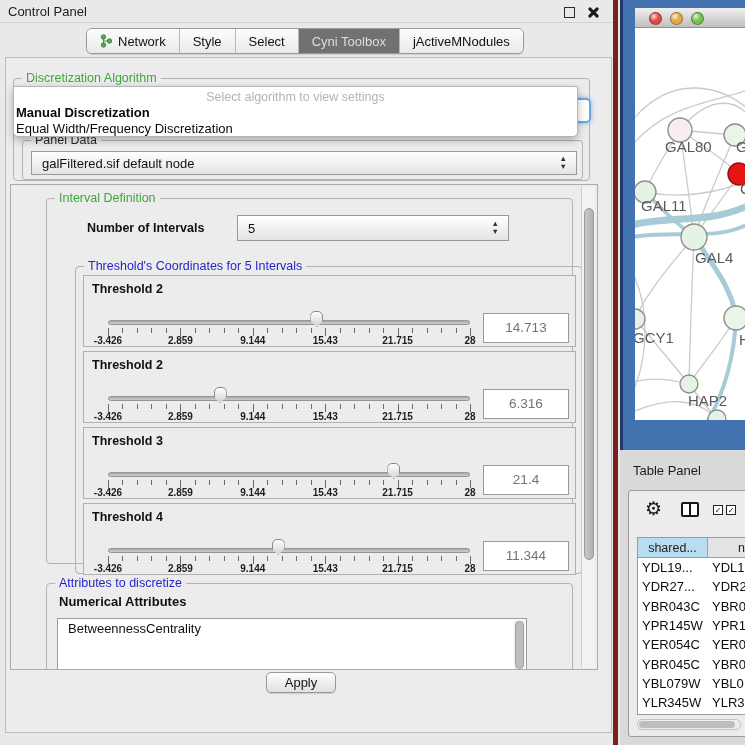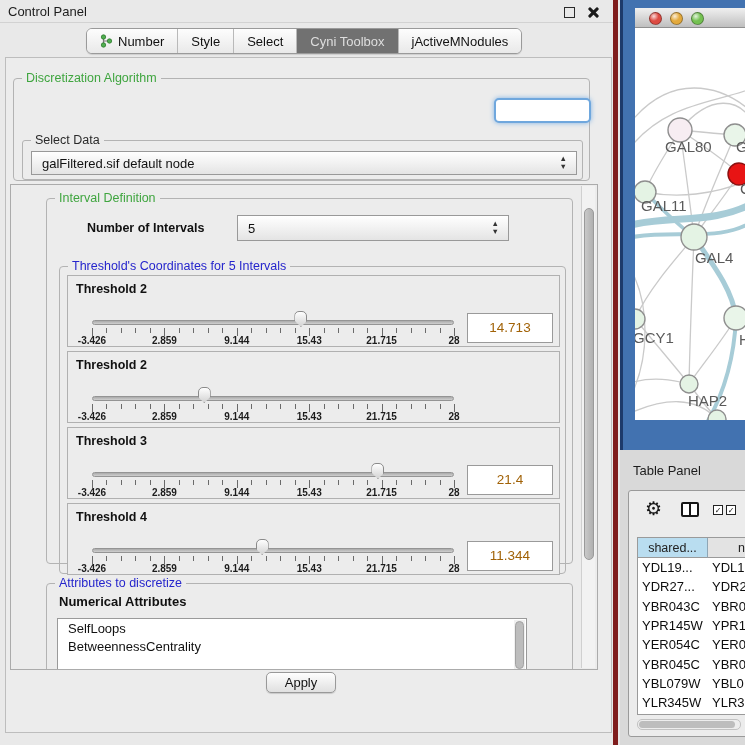--- a/index.html
+++ b/index.html
@@ -48,21 +48,21 @@
   #scroll-area { left:10px; top:184px; width:588px; height:486px; border:1px solid #ababab; background:#ececec; overflow:hidden; }
   #v-scrollbar { left:581px; top:186px; width:14px; height:482px; background:#f2f2f2; border-left:1px solid #d0d0d0; }
   #v-thumb { position:absolute; left:1.5px; top:22px; width:10px; height:352px; background:linear-gradient(90deg,#c9c9c9,#b0b0b0); border:1px solid #9a9a9a; border-radius:6px; }
 
   .thr-panel { position:absolute; left:7px; width:493px; height:72px; border:1px solid #b0b0b0; background:#ececec; }
   .thr-label { position:absolute; left:8px; top:6px; font-weight:bold; font-size:12.5px; color:#111; }
   .thr-track { position:absolute; left:24px; top:44px; width:362px; height:5px; border-radius:3px; background:linear-gradient(#aaa,#cfcfcf); border:1px solid #949494; cursor:pointer; }
   .thr-handle { position:absolute; top:35px; width:13px; height:16px; background:linear-gradient(#fefefe,#d4d4d4); border:1px solid #8a8a8a; border-radius:5px 5px 2px 2px; clip-path:polygon(0 0,100% 0,100% 60%,50% 100%,0 60%); cursor:grab; }
   .tick { position:absolute; width:1px; background:#6a6a6a; }
   .tick-num { position:absolute; width:60px; margin-left:-30px; text-align:center; font-size:10px; font-weight:bold; color:#1d1d1d; }
-  .thr-value { position:absolute; left:399px; top:37px; width:86px; height:30px; border:1px solid #9a9a9a; background:#fff; font-size:13.5px; color:#a16207; text-align:center; line-height:28px; }
+  .thr-value { position:absolute; left:399px; top:37px; width:86px; height:30px; border:1px solid #9a9a9a; background:#fff; font-size:13.5px; color:#737373; text-align:center; line-height:28px; }
 
   #attr-list { position:absolute; left:10px; top:34px; width:470px; height:80px; background:#fff; border:1px solid #9a9a9a; overflow:hidden; }
   .attr-item { padding:1.5px 0 1.5px 10px; font-size:13px; color:#111; cursor:pointer; }
   #attr-scrollbar { position:absolute; right:1px; top:1px; width:11px; height:52px; background:#f0f0f0; }
   #attr-thumb { position:absolute; left:1px; top:1px; width:9px; height:48px; background:#bdbdbd; border:1px solid #a2a2a2; border-radius:5px; }
 
   #apply-btn { left:266px; top:672px; width:70px; height:21px; border:1px solid #999; border-radius:5px; background:linear-gradient(#fefefe,#e0e0e0); font-size:13px; color:#111; text-align:center; line-height:19px; cursor:pointer; box-shadow:0 1px 1px rgba(0,0,0,.15); }
 
   
   #net-frame { left:620px; top:0; width:125px; height:450px; background:#4272b0; border-left:3px solid #1d3a6b; }
@@ -104,21 +104,21 @@
 
     <div id="top-tabs" class="abs tabgroup">
         <div class="tab">
           <svg width="13" height="14" viewBox="0 0 13 14">
             <line x1="3.5" y1="3" x2="3.5" y2="11" stroke="#777" stroke-width="1.2"></line>
             <line x1="3.5" y1="7" x2="9.5" y2="7" stroke="#777" stroke-width="1.2"></line>
             <circle cx="3.5" cy="3" r="2.2" fill="#4fae4f" stroke="#2d7a2d" stroke-width="0.8"></circle>
             <circle cx="3.5" cy="11" r="2.2" fill="#4fae4f" stroke="#2d7a2d" stroke-width="0.8"></circle>
             <circle cx="9.5" cy="7" r="2.2" fill="#4fae4f" stroke="#2d7a2d" stroke-width="0.8"></circle>
           </svg>
-          <span>Number</span>
+          <span>Network</span>
         </div>
         <div class="tab">
           <span>Style</span>
         </div>
         <div class="tab">
           <span>Select</span>
         </div>
         <div class="tab sel">
           <span>Cyni Toolbox</span>
         </div>
@@ -126,49 +126,54 @@
           <span>jActiveMNodules</span>
         </div>
       </div>
 
     <div id="outer-box" class="abs"></div>
 
     <div class="group" id="algo-group" style="left:13px; top:78px; width:577px; height:103px;">
       <span class="group-title t-green">Discretization Algorithm</span>
 
       <div class="group" style="left:8px; top:61px; width:561px; height:40px; border-radius:3px;">
-        <span class="group-title t-dark">Select Data</span>
+        <span class="group-title t-dark">Panel Data</span>
         <div class="combo" style="left:8px; top:10px; width:546px; height:24px;">
           <span class="val">galFiltered.sif default node</span>
           <span class="stepper">
               <span>▲</span>
               <span>▼</span>
             </span>
         </div>
       </div>
     </div>
 
     <div id="focus-combo" class="abs"></div>
 
+    <div id="algo-popup" class="abs">
+      <div id="algo-hint">Select algorithm to view settings</div>
+    <div class="algo-item" style="top: 18px; font-weight: bold;">Manual Discretization</div>
+        <div class="algo-item" style="top: 34px;">Equal Width/Frequency Discretization</div>
+      </div>
 
     <div id="scroll-area" class="abs">
 
       <div class="group" style="left:35px; top:13px; width:527px; height:366px;">
         <span class="group-title t-green">Interval Definition</span>
 
         <span style="position:absolute; left:40px; top:22px; font-weight:bold; font-size:12.5px; color:#111;">Number of Intervals</span>
         <div class="combo" style="left:190px; top:16px; width:272px; height:26px;">
           <span class="val" style="top:5px;">5</span>
           <span class="stepper" style="top:4px;">
               <span>▲</span>
               <span>▼</span>
             </span>
         </div>
 
-        <div class="group" id="thr-group" style="left:12px; top:67px; width:507px; height:308px;">
+        <div class="group" id="thr-group" style="left:28px; top:67px; width:507px; height:308px;">
           <span class="group-title t-blue" style="background:#ececec;">Threshold's Coordinates for 5 Intervals</span>
         <div class="thr-panel" style="top: 8px;">
               <div class="thr-label">Threshold 2</div>
               <div class="thr-track"></div>
               <div class="tick" style="left: 24px; top: 52px; height: 8px;"></div>
               <div class="tick-num" style="left: 24px; top: 59px;">-3.426</div>
               <div class="tick" style="left: 38.48px; top: 52px; height: 4.5px;"></div>
               <div class="tick" style="left: 52.96px; top: 52px; height: 4.5px;"></div>
               <div class="tick" style="left: 67.44px; top: 52px; height: 4.5px;"></div>
               <div class="tick" style="left: 81.92px; top: 52px; height: 4.5px;"></div>
@@ -230,20 +235,21 @@
               <div class="tick" style="left: 299.12px; top: 52px; height: 4.5px;"></div>
               <div class="tick" style="left: 313.6px; top: 52px; height: 8px;"></div>
               <div class="tick-num" style="left: 313.6px; top: 59px;">21.715</div>
               <div class="tick" style="left: 328.08px; top: 52px; height: 4.5px;"></div>
               <div class="tick" style="left: 342.56px; top: 52px; height: 4.5px;"></div>
               <div class="tick" style="left: 357.04px; top: 52px; height: 4.5px;"></div>
               <div class="tick" style="left: 371.52px; top: 52px; height: 4.5px;"></div>
               <div class="tick" style="left: 386px; top: 52px; height: 8px;"></div>
               <div class="tick-num" style="left: 386px; top: 59px;">28</div>
               <div class="thr-handle" style="left: 129.719px;"></div>
+              <div class="thr-value">6.316</div>
             </div>
             <div class="thr-panel" style="top: 160px;">
               <div class="thr-label">Threshold 3</div>
               <div class="thr-track"></div>
               <div class="tick" style="left: 24px; top: 52px; height: 8px;"></div>
               <div class="tick-num" style="left: 24px; top: 59px;">-3.426</div>
               <div class="tick" style="left: 38.48px; top: 52px; height: 4.5px;"></div>
               <div class="tick" style="left: 52.96px; top: 52px; height: 4.5px;"></div>
               <div class="tick" style="left: 67.44px; top: 52px; height: 4.5px;"></div>
               <div class="tick" style="left: 81.92px; top: 52px; height: 4.5px;"></div>
@@ -315,21 +321,20 @@
               <div class="thr-value">11.344</div>
             </div>
           </div>
       </div>
 
       <div class="group" style="left:35px; top:398px; width:527px; height:120px;">
         <span class="group-title t-blue">Attributes to discretize</span>
         <span style="position:absolute; left:12px; top:10px; font-weight:bold; font-size:13px; color:#111;">Numerical Attributes</span>
         <div id="attr-list">
 
-        <div class="attr-item">SelfLoops</div>
             <div class="attr-item">BetweennessCentrality</div>
             <div id="attr-scrollbar">
               <div id="attr-thumb"></div>
             </div>
           </div>
       </div>
 
     </div>
 
     <div id="v-scrollbar" class="abs">

